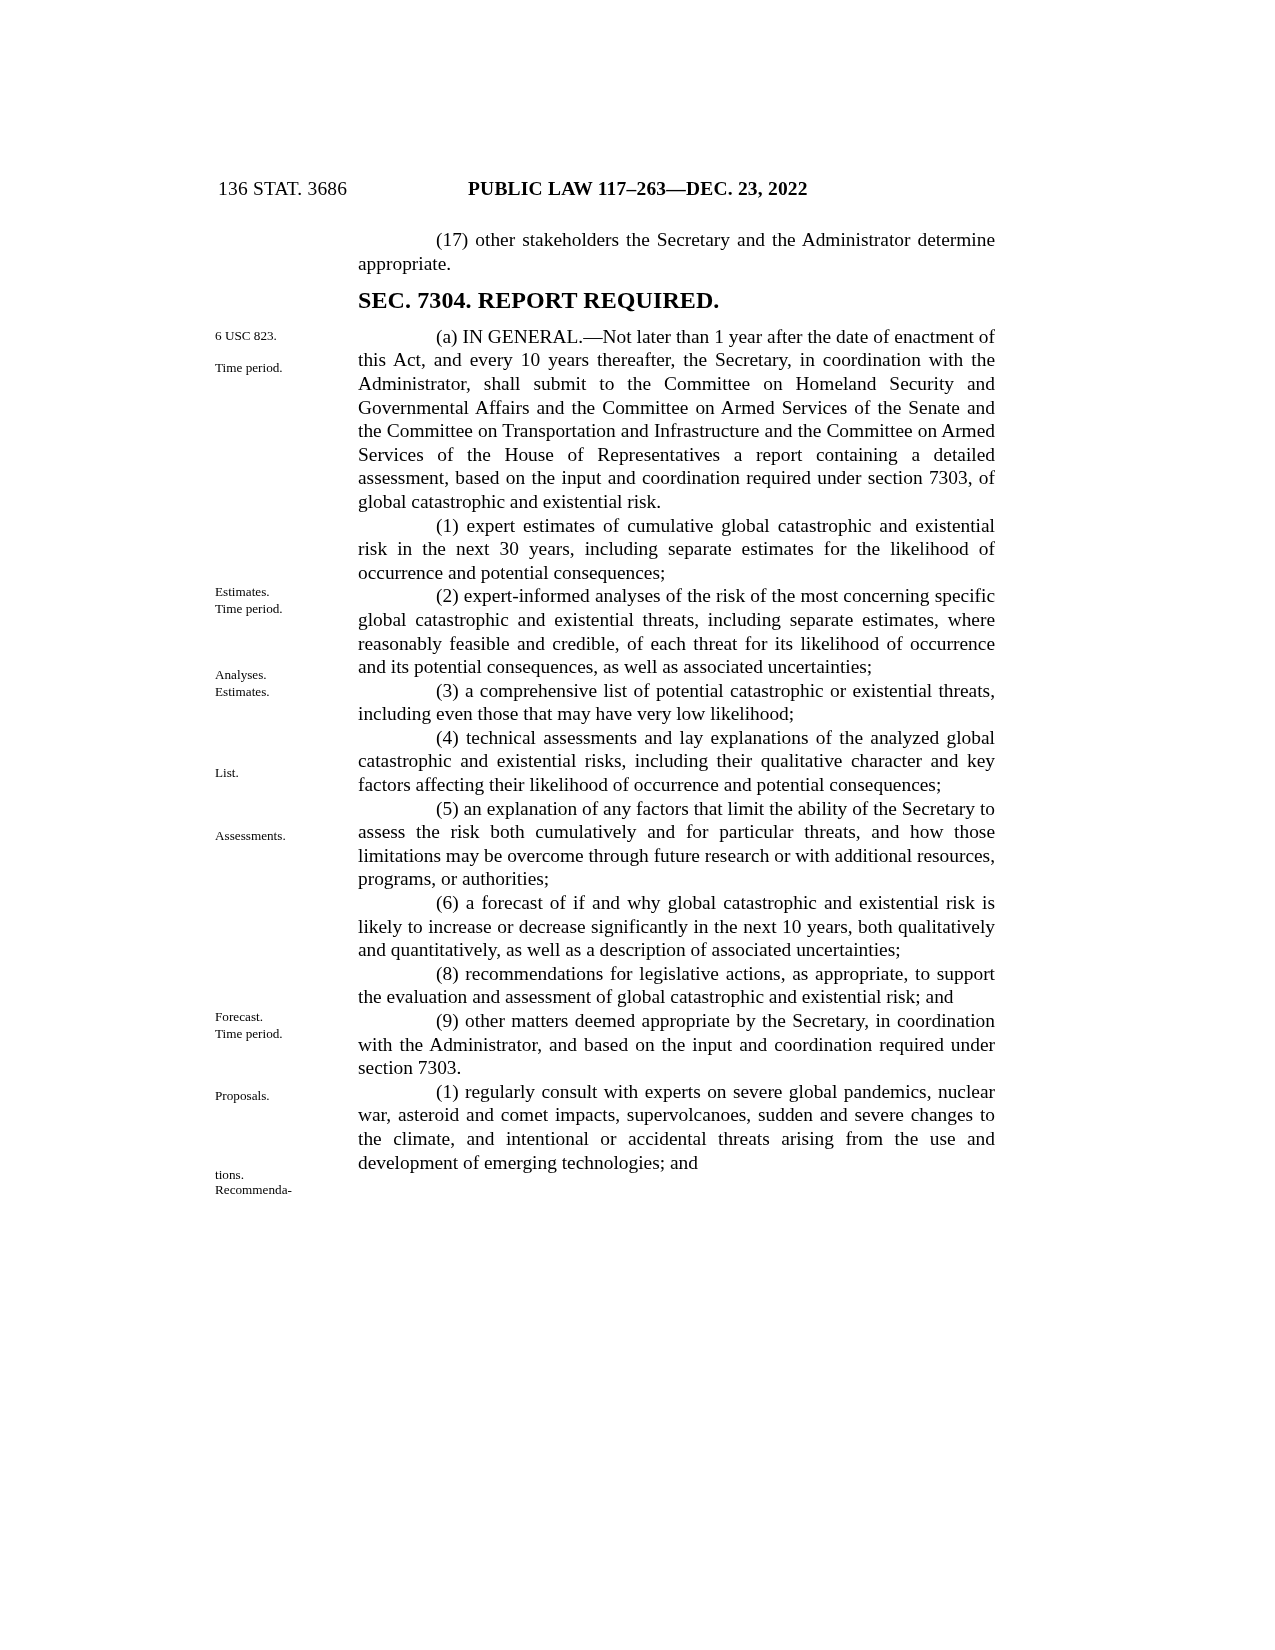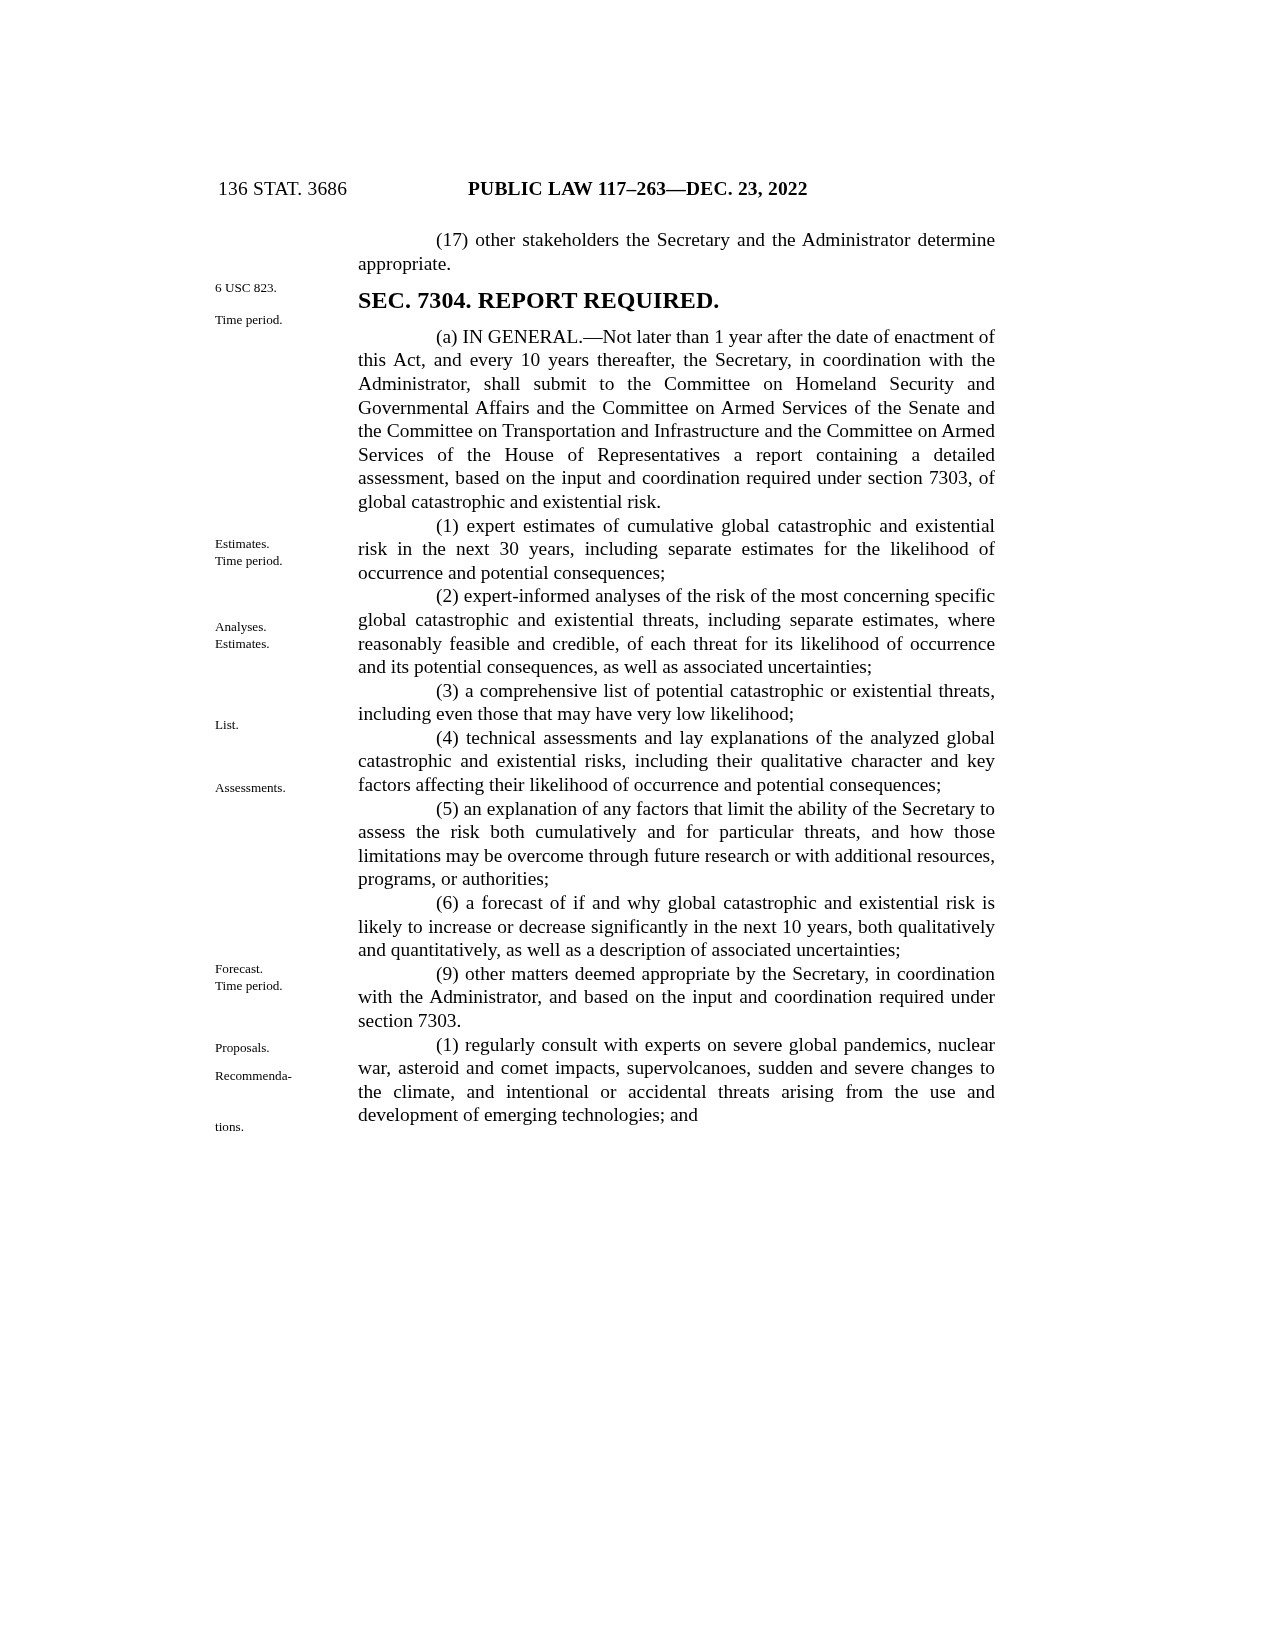--- a/index.html
+++ b/index.html
@@ -49,20 +49,21 @@
     left: 215px;
     top: 280px;
     width: 140px;
     font-size: 13.2px;
     line-height: 16.5px;
   }
   .mnote {
     position: absolute;
     left: 0;
     width: 140px;
+    margin-top: 48px;
   }
   
   .body-col {
     position: absolute;
     left: 358px;
     top: 228px;
     width: 637px;
     font-size: 19.4px;
     line-height: 23.6px;
     text-align: justify;
@@ -99,39 +100,40 @@
     <div class="mnote" style="top:32px">Time period.</div>
     <div class="mnote" style="top:256px">Estimates.</div>
     <div class="mnote" style="top:273px">Time period.</div>
     <div class="mnote" style="top:339px">Analyses.</div>
     <div class="mnote" style="top:356px">Estimates.</div>
     <div class="mnote" style="top:437px">List.</div>
     <div class="mnote" style="top:500px">Assessments.</div>
     <div class="mnote" style="top:681px">Forecast.</div>
     <div class="mnote" style="top:698px">Time period.</div>
     <div class="mnote" style="top:760px">Proposals.</div>
-    <div class="mnote" style="top:788px">Recommenda-</div>
+    <div class="mnote" style="top:854px">Recommenda-</div>
     <div class="mnote" style="top:839px">tions.</div>
   </div>
 
   <div class="body-col">
 
     <p class="para">(17) other stakeholders the Secretary and the Administrator determine appropriate.</p>
 
     <p class="sechead">SEC. 7304. REPORT REQUIRED.</p>
 
     <p class="para"><span><span>(a) I</span><span class="sc">N </span><span>G</span><span class="sc">ENERAL</span><span>.—</span></span><span>Not later than 1 year after the date of enactment of this Act, and every 10 years thereafter, the Secretary, in coordination with the Administrator, shall submit to the Committee on Homeland Security and Governmental Affairs and the Committee on Armed Services of the Senate and the Committee on Transportation and Infrastructure and the Committee on Armed Services of the House of Representatives a report containing a detailed assessment, based on the input and coordination required under section 7303, of global catastrophic and existential risk.</span></p>
 
 
     <p class="para">(1) expert estimates of cumulative global catastrophic and existential risk in the next 30 years, including separate estimates for the likelihood of occurrence and potential consequences;</p>
     <p class="para">(2) expert-informed analyses of the risk of the most concerning specific global catastrophic and existential threats, including separate estimates, where reasonably feasible and credible, of each threat for its likelihood of occurrence and its potential consequences, as well as associated uncertainties;</p>
     <p class="para">(3) a comprehensive list of potential catastrophic or existential threats, including even those that may have very low likelihood;</p>
     <p class="para">(4) technical assessments and lay explanations of the analyzed global catastrophic and existential risks, including their qualitative character and key factors affecting their likelihood of occurrence and potential consequences;</p>
     <p class="para">(5) an explanation of any factors that limit the ability of the Secretary to assess the risk both cumulatively and for particular threats, and how those limitations may be overcome through future research or with additional resources, programs, or authorities;</p>
     <p class="para">(6) a forecast of if and why global catastrophic and existential risk is likely to increase or decrease significantly in the next 10 years, both qualitatively and quantitatively, as well as a description of associated uncertainties;</p>
+    <p class="para">(8) recommendations for legislative actions, as appropriate, to support the evaluation and assessment of global catastrophic and existential risk; and</p>
     <p class="para">(9) other matters deemed appropriate by the Secretary, in coordination with the Administrator, and based on the input and coordination required under section 7303.</p>
 
 
     <p class="para">(1) regularly consult with experts on severe global pandemics, nuclear war, asteroid and comet impacts, supervolcanoes, sudden and severe changes to the climate, and intentional or accidental threats arising from the use and development of emerging technologies; and</p>
 
   </div>
 
 </div>
 
 </body></html>

